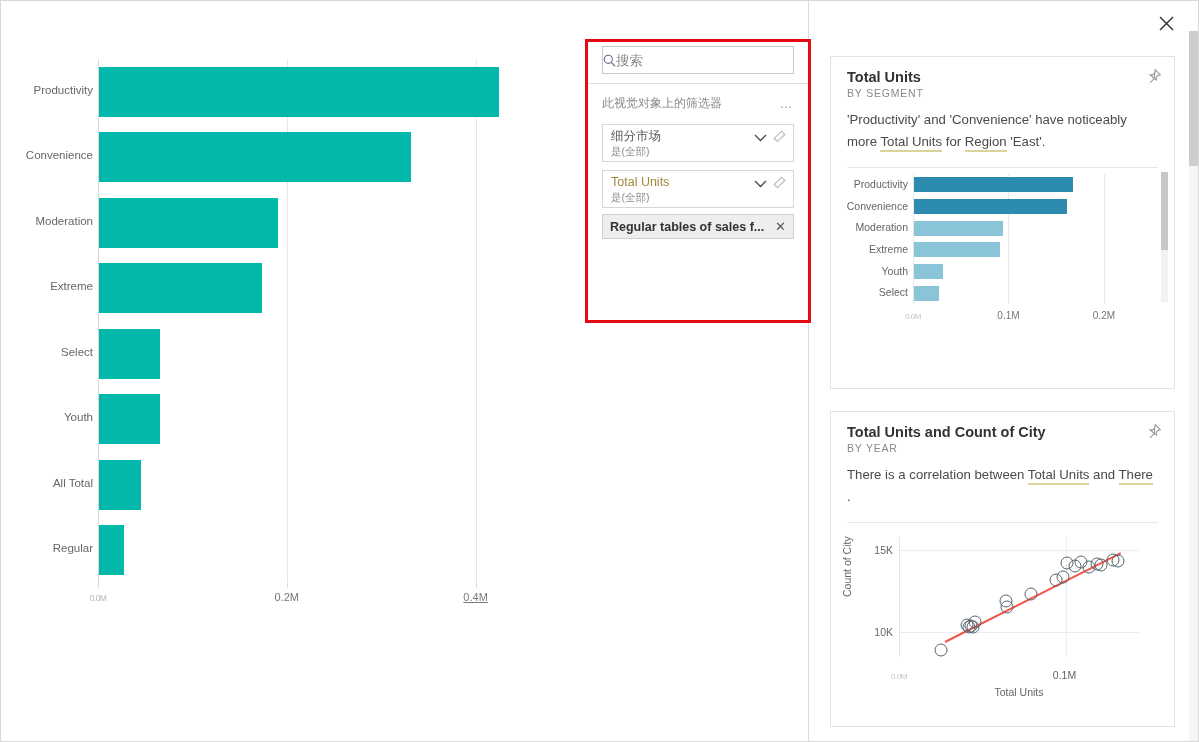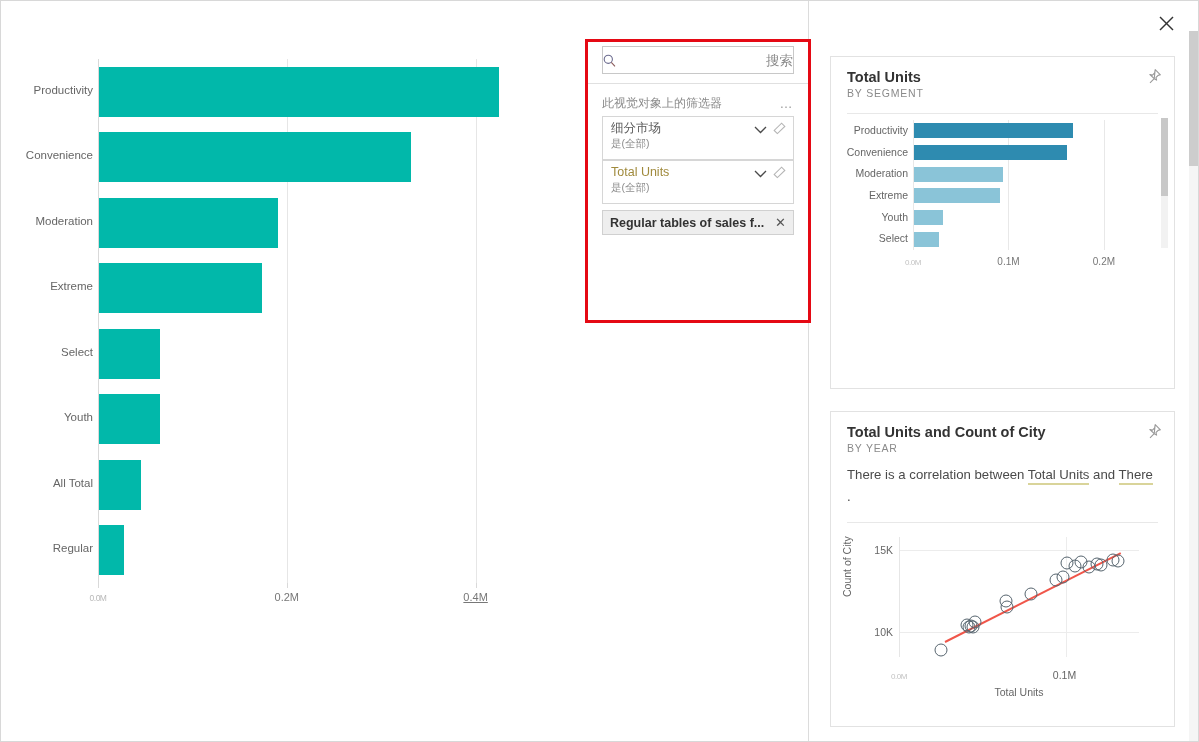--- a/index.html
+++ b/index.html
@@ -103,37 +103,37 @@
     display: flex; align-items: center;
     margin-top: 4px;
   }
   .fp-search .si {
     width: 26px; display: flex; align-items: center; justify-content: center;
     color: #6b6b8f;
   }
   .fp-search-input {
     flex: 1; border: 0; outline: none;
     font-family: "Liberation Sans", sans-serif;
-    font-size: 13.5px; color: #5a5a5a; background: transparent; text-align: right;
+    font-size: 13.5px; color: #5a5a5a; background: transparent;
   }
   .fp-search-input::placeholder { color: #8a8a8a; }
   .fp-divider {
     height: 1px; background: #e0e0e0; margin: 9px -14px 0 -14px;
   }
   .fp-section {
     display: flex; align-items: center; justify-content: space-between;
     height: 26px; margin-top: 6px; gap: 35px;
   }
   .fp-section-label { color: #8a8a8a; font-size: 12px; }
   .fp-section-more { color: #9a9a9a; font-size: 13px; letter-spacing: 1.5px; cursor: pointer; }
   .fp-card {
     border: 1px solid #d6d6d6;
     background: #fff;
-    height: 44px;
-    margin-top: 0;
+    height: 38px;
+    margin-top: 8px;
     position: relative;
     padding: 3px 8px 0 8px;
   }
   .fp-card-name {
     font-size: 12.5px; color: #5a5a5a; line-height: 16px;
   }
   .fp-card-name.linked { color: #a08a3c; }
   .fp-card-value {
     font-size: 10.5px; color: #8d8d8d; line-height: 14px;
   }
@@ -402,20 +402,21 @@
     <div class="card" id="card-1">
       <div class="card-head">
         <div class="card-title">Total Units</div>
         <div class="card-sub">BY SEGMENT</div>
         <span class="card-pin">
           <svg width="17" height="17" viewBox="0 0 17 17">
             <path d="M10.2 1.6 L15.4 6.8 L13.1 7.4 L11.0 9.5 L11.6 12.1 L9.2 10.7 L5.0 14.9 M9.2 10.7 L4.9 6.5 L7.5 7.1 L9.6 5.0 L10.2 1.6 Z" fill="none" stroke="#9a9a9a" stroke-width="1.1" stroke-linejoin="round"></path>
           </svg>
         </span>
       </div>
+      <div class="card-desc" id="desc-0"><span>'Productivity' and 'Convenience' have noticeably more </span><span class="hl">Total Units</span><span> for </span><span class="hl">Region</span><span> 'East'.</span></div>
       <div class="card-rule"></div>
 
       <div class="ic-chart">
         <div class="ic-labels" id="ic-labels">
             <div class="ic-label" style="top: 3.83333px; width: 73px;">Productivity</div>
             <div class="ic-label" style="top: 25.5px; width: 73px;">Convenience</div>
             <div class="ic-label" style="top: 47.1667px; width: 73px;">Moderation</div>
             <div class="ic-label" style="top: 68.8333px; width: 73px;">Extreme</div>
             <div class="ic-label" style="top: 90.5px; width: 73px;">Youth</div>
             <div class="ic-label" style="top: 112.167px; width: 73px;">Select</div>

